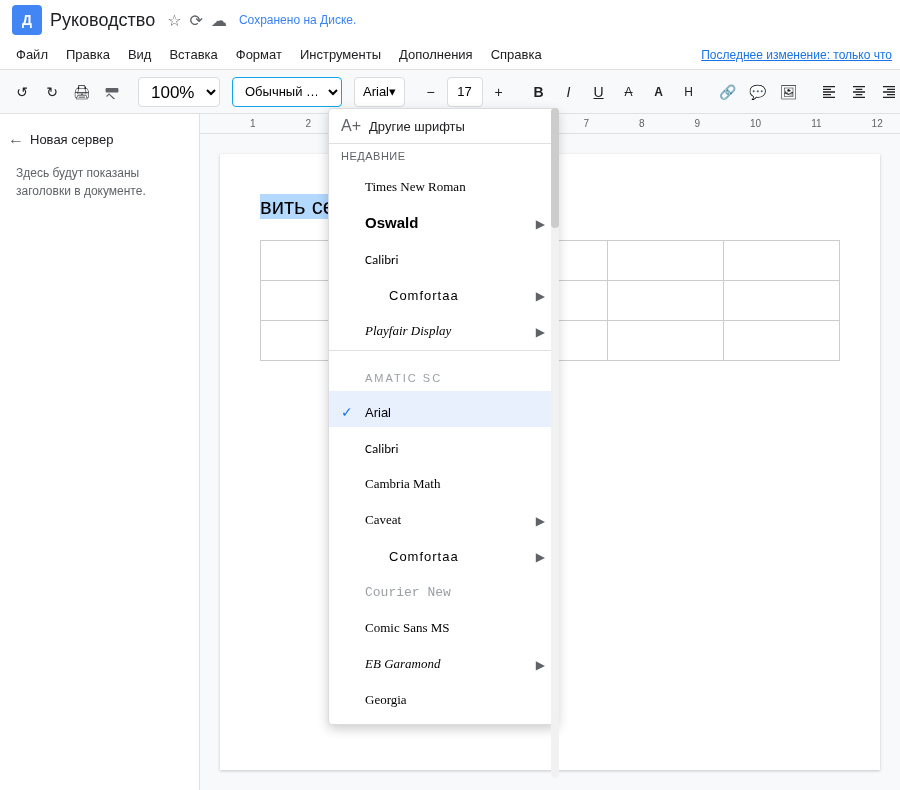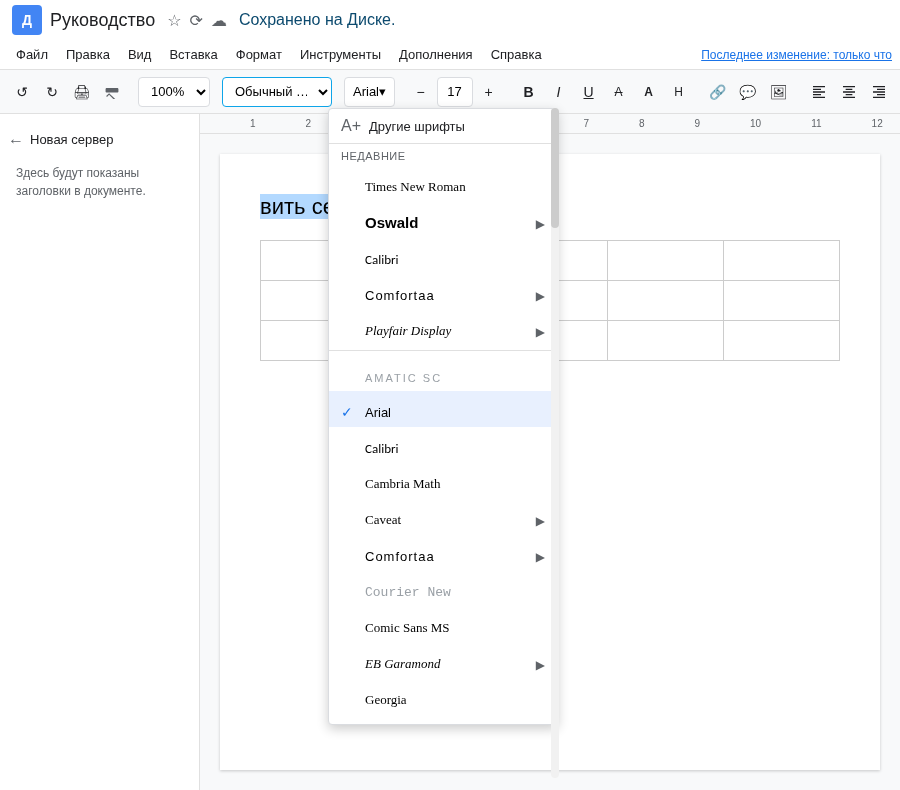--- a/index.html
+++ b/index.html
@@ -8,42 +8,42 @@
     
     .title-bar {
       display: flex; align-items: center; padding: 6px 12px; background: #fff; height: 40px; gap: 8px;
     }
     .app-icon {
       width: 30px; height: 30px; background: #4285f4; border-radius: 4px; display: flex; align-items: center; justify-content: center; color: white; font-weight: bold; font-size: 14px; flex-shrink: 0;
     }
     .doc-title { font-size: 18px; color: #202124; font-weight: normal; }
     .title-icons { display: flex; gap: 8px; align-items: center; margin-left: 4px; }
     .title-icon { color: #5f6368; font-size: 16px; cursor: pointer; }
-    .saved-text { font-size: 16px; color: #0c4a6e; margin-left: 4px; }
+    .saved-text { font-size: 12px; color: #3b82f6; margin-left: 4px; }
     .cloud-icon { color: #5f6368; font-size: 16px; }
 
     
     .menu-bar {
       display: flex; align-items: center; padding: 2px 8px; background: #fff; height: 30px; gap: 2px; border-bottom: 1px solid #e0e0e0;
     }
     .menu-item {
       padding: 4px 8px; font-size: 13px; color: #202124; cursor: pointer; border-radius: 4px;
     }
     .last-edit { font-size: 12px; color: #1a73e8; margin-left: auto; text-decoration: underline; cursor: pointer; }
 
     
     .toolbar {
       display: flex; align-items: center; padding: 4px 8px; background: #f8f9fa; height: 44px; gap: 2px; border-bottom: 1px solid #e0e0e0;
     }
     .toolbar-btn {
       padding: 4px 6px; border: none; background: transparent; cursor: pointer; border-radius: 4px; color: #202124; font-size: 14px; display: flex; align-items: center; justify-content: center; height: 32px; min-width: 28px;
     }
     .toolbar-divider { width: 1px; height: 24px; background: #dadce0; margin: 0 4px; }
     .zoom-select {
-      border: 1px solid #dadce0; border-radius: 4px; padding: 4px 8px; font-size: 13px; background: white; cursor: pointer; height: 30px;
+      border: 1px solid #dadce0; border-radius: 4px; padding: 4px 8px; font-size: 17px; background: white; cursor: pointer; height: 30px;
     }
     .style-select {
       border: 1px solid #0ea5e9; border-radius: 4px; padding: 4px 8px; font-size: 13px; background: white; cursor: pointer; height: 30px; max-width: 110px;
     }
     .font-select-btn {
       border: 1px solid #dadce0; border-radius: 4px; padding: 4px 8px; font-size: 13px; background: white; cursor: pointer; height: 30px; width: 100px; display: flex; align-items: center; justify-content: space-between; position: relative;
     }
     .font-size-area { display: flex; align-items: center; gap: 2px; }
     .font-size-input { width: 36px; border: 1px solid #dadce0; border-radius: 4px; text-align: center; height: 30px; font-size: 13px; }
 
@@ -93,21 +93,21 @@
     .font-item-left { display: flex; align-items: center; gap: 8px; }
     .checkmark { color: #1a73e8; font-size: 14px; width: 16px; }
     .chevron { color: #5f6368; font-size: 12px; }
     .font-name { font-size: 13px; }
     .font-divider { height: 1px; background: #e0e0e0; margin: 4px 0; }
 
     
     .font-times { font-family: 'Times New Roman', serif; }
     .font-oswald { font-family: Arial, sans-serif; font-weight: 700; font-size: 15px; }
     .font-calibri { font-family: Calibri, sans-serif; }
-    .font-comfortaa { font-family: Arial, sans-serif; letter-spacing: 1px; }
+    .font-comfortaa { font-family: Arial, sans-serif; letter-spacing: 1px; margin-left: 24px; }
     .font-playfair { font-family: Georgia, serif; font-style: italic; }
     .font-amatic { font-family: Arial, sans-serif; font-size: 11px; color: #9aa0a6; text-transform: uppercase; letter-spacing: 2px; }
     .font-arial { font-family: Arial, sans-serif; }
     .font-cambria-math { font-family: 'Cambria Math', serif; }
     .font-caveat { font-family: cursive; }
     .font-comic { font-family: 'Comic Sans MS', cursive; }
     .font-courier { font-family: 'Courier New', monospace; color: #9aa0a6; }
     .font-eb-garamond { font-family: Garamond, Georgia, serif; font-style: italic; }
     .font-georgia { font-family: Georgia, serif; }
 

